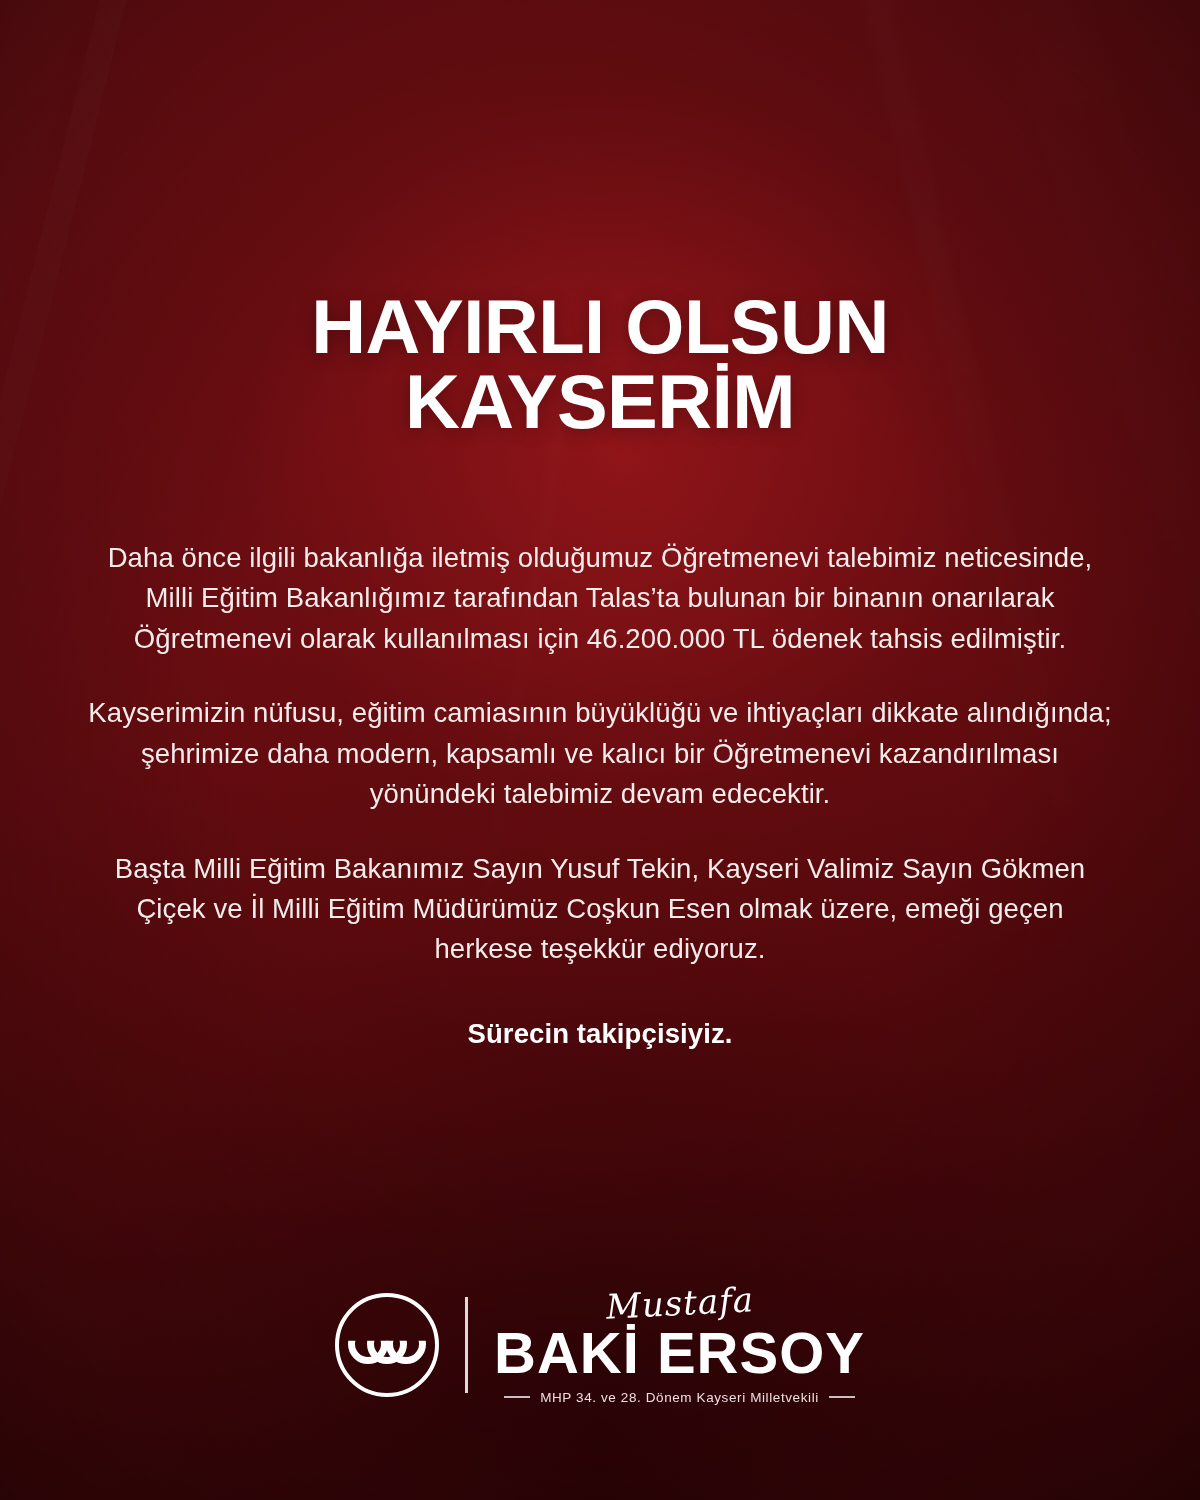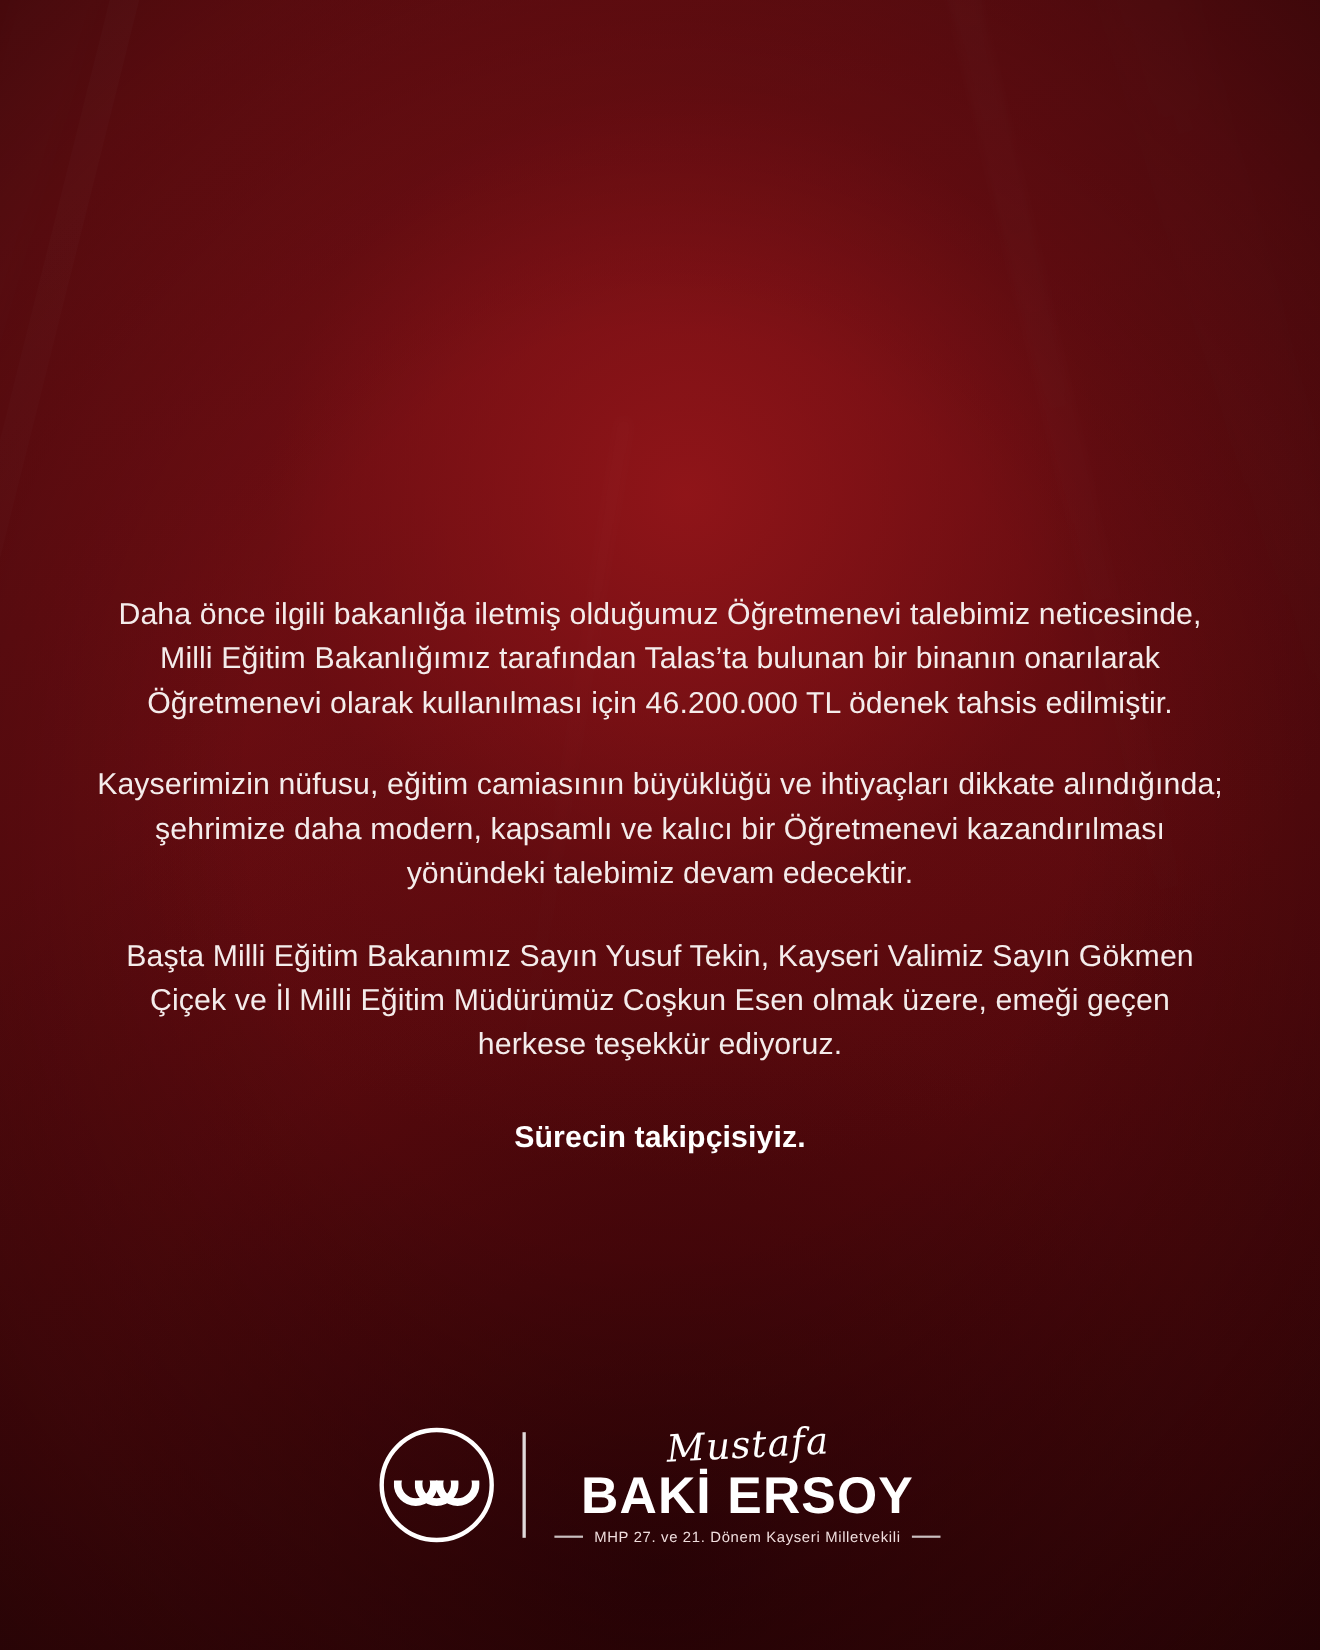--- a/index.html
+++ b/index.html
@@ -148,21 +148,21 @@
   }
   .first-name {
     font-family: "DejaVu Serif", serif;
     font-style: italic;
     font-size: 34px;
     letter-spacing: 1px;
     margin-bottom: 4px;
     transform: rotate(-3deg);
   }
   .last-name {
-    font-size: 47px;
+    font-size: 58px;
     font-weight: 800;
     letter-spacing: 1px;
     text-transform: uppercase;
   }
   .title-line {
     display: flex;
     align-items: center;
     gap: 10px;
     margin-top: 9px;
     font-size: 13.5px;
@@ -184,20 +184,24 @@
 
   <div class="streak s1"></div>
   <div class="streak s2"></div>
   <div class="streak s3"></div>
   <div class="streak s4"></div>
   <div class="streak s5"></div>
   <div class="vignette"></div>
 
   <div class="content">
 
+    <h1 class="headline">
+      <span class="line1">HAYIRLI OLSUN</span>
+      <span class="line2">KAYSERİM</span>
+    </h1>
 
     <div class="body-copy">
       <p>Daha önce ilgili bakanlığa iletmiş olduğumuz Öğretmenevi talebimiz neticesinde, Milli Eğitim Bakanlığımız tarafından Talas’ta bulunan bir binanın onarılarak Öğretmenevi olarak kullanılması için 46.200.000 TL ödenek tahsis edilmiştir.</p>
       <p>Kayserimizin nüfusu, eğitim camiasının büyüklüğü ve ihtiyaçları dikkate alındığında; şehrimize daha modern, kapsamlı ve kalıcı bir Öğretmenevi kazandırılması yönündeki talebimiz devam edecektir.</p>
       <p>Başta Milli Eğitim Bakanımız Sayın Yusuf Tekin, Kayseri Valimiz Sayın Gökmen Çiçek ve İl Milli Eğitim Müdürümüz Coşkun Esen olmak üzere, emeği geçen herkese teşekkür ediyoruz.</p>
       <p class="closing">Sürecin takipçisiyiz.</p>
     </div>
 
     <div class="footer">
 
@@ -209,21 +213,21 @@
         </div>
       </div>
 
       <div class="divider"></div>
 
       <div class="name-block">
         <span class="first-name">Mustafa</span>
         <span class="last-name">BAKİ ERSOY</span>
         <span class="title-line">
           <span class="rule"></span>
-          <span>MHP 27. ve 21. Dönem Kayseri Milletvekili</span>
+          <span>MHP 34. ve 28. Dönem Kayseri Milletvekili</span>
           <span class="rule"></span>
         </span>
       </div>
 
     </div>
 
   </div>
 </div>
 
 </body></html>

